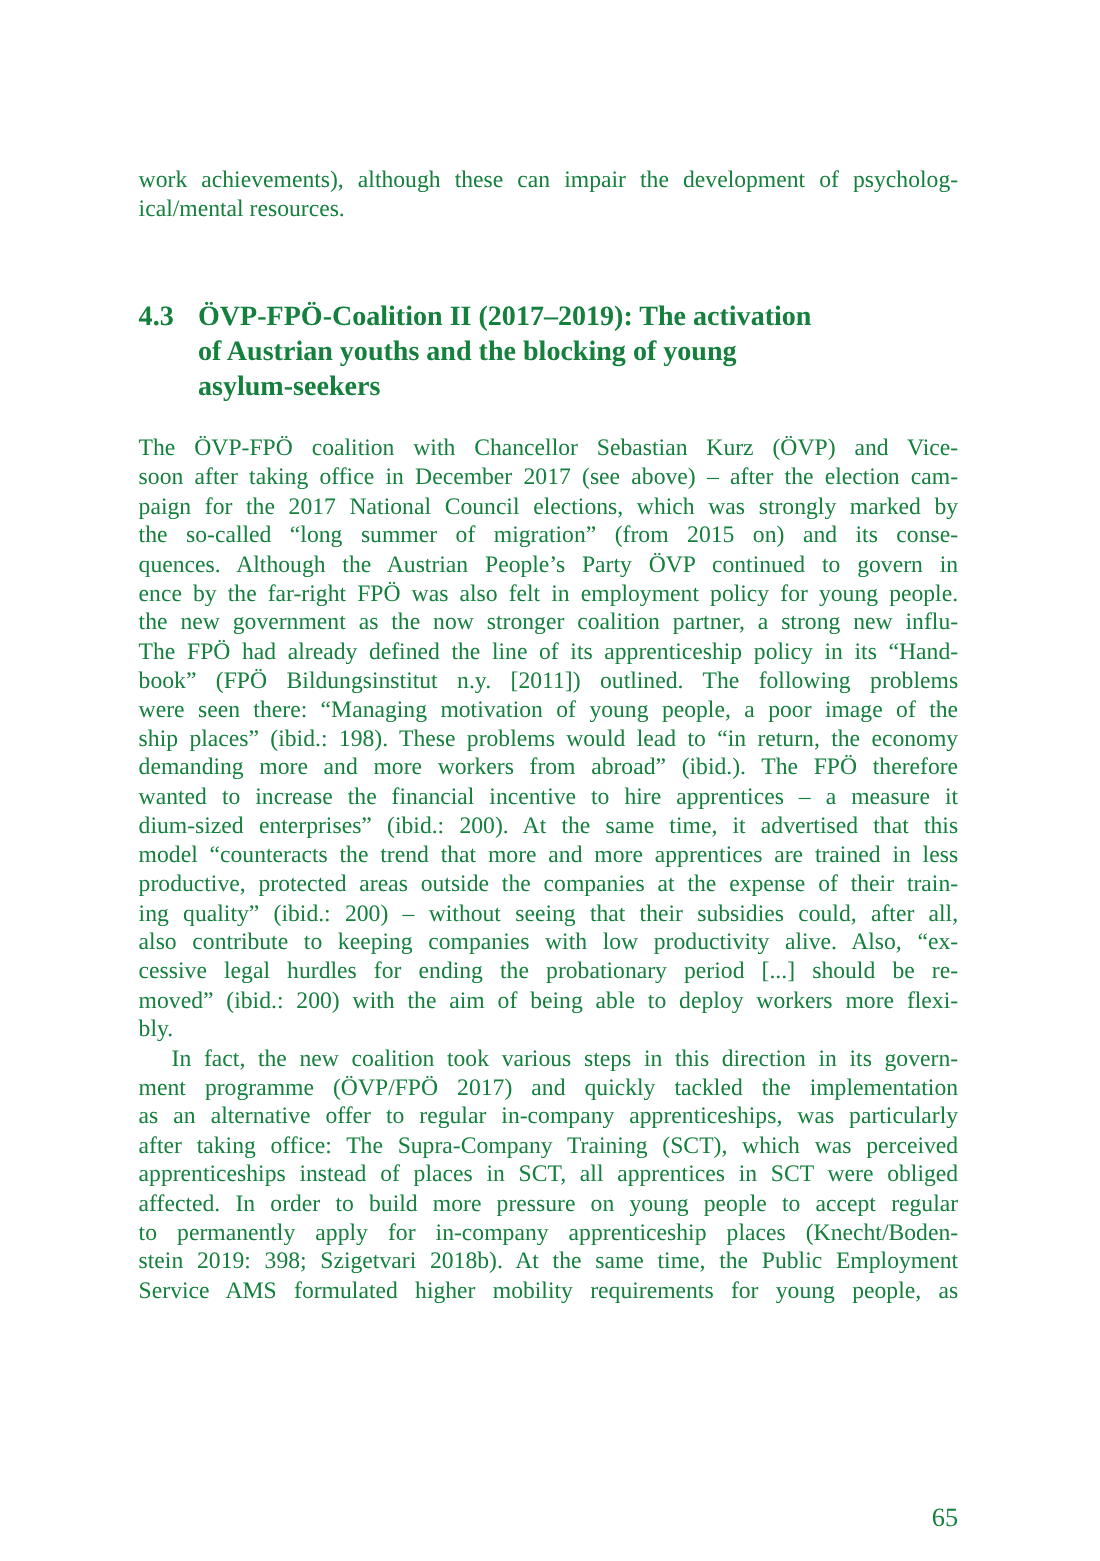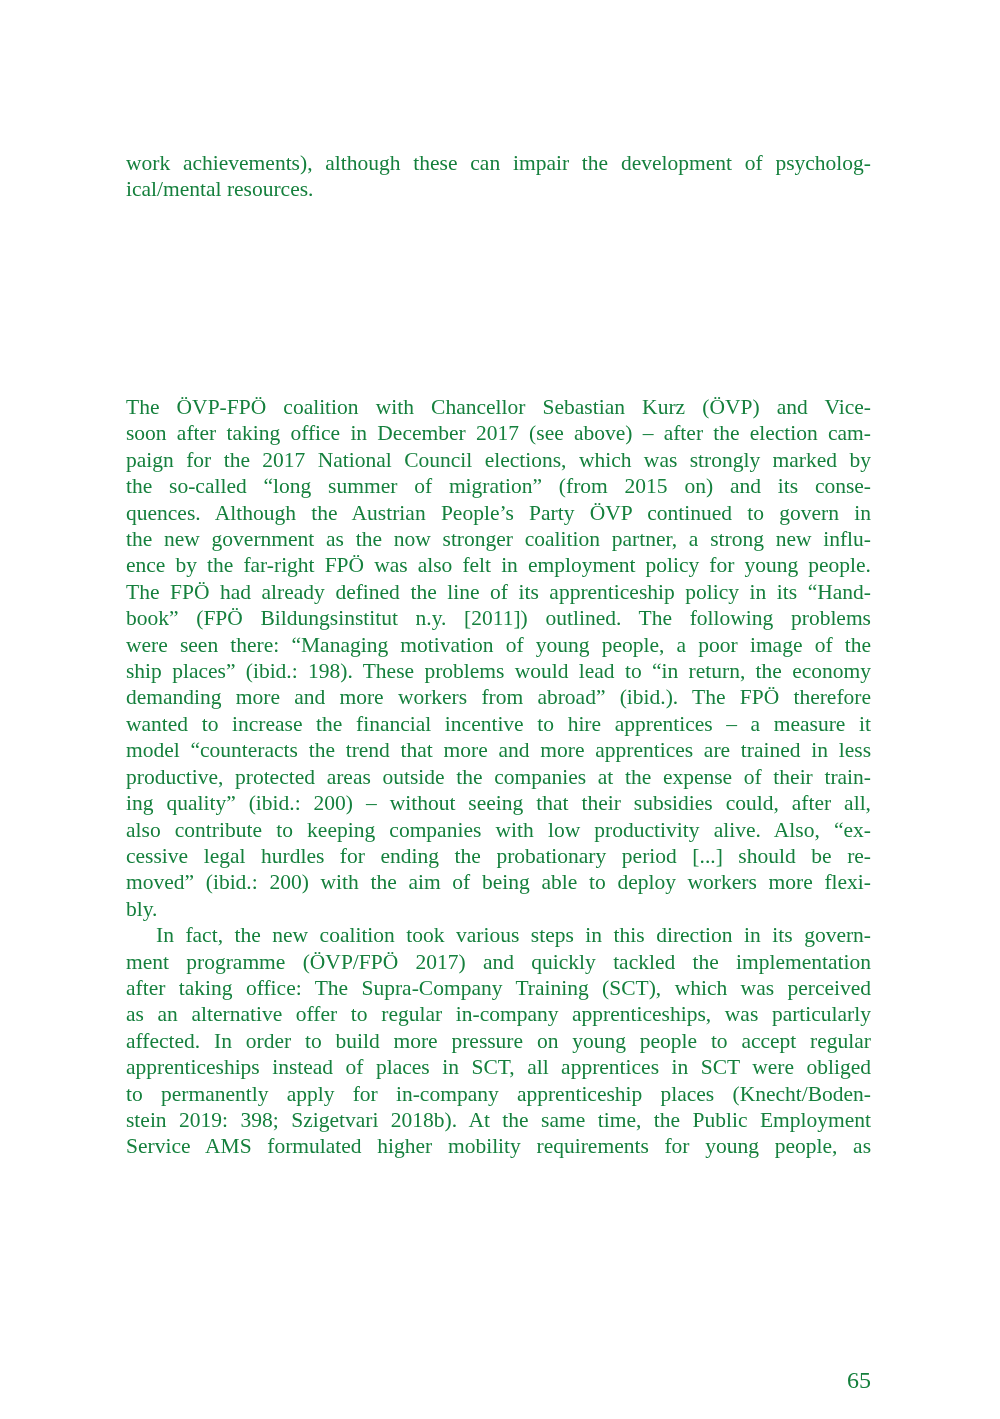--- a/index.html
+++ b/index.html
@@ -56,51 +56,60 @@
 </head>
 <body>
 
 <div class="page" style="background: rgb(255, 255, 255); color: #15803d;">
 
   <div class="block bodytext fragment">
       <div class="line">work achievements), although these can impair the development of psycholog-</div>
       <div class="line flush">ical/mental resources.</div>
     </div>
 
+  <div class="block heading">
+    <div class="heading-number">4.3</div>
+    <div class="heading-lines">
+        <div class="line">ÖVP-FPÖ-Coalition II (2017–2019): The activation</div>
+        <div class="line">of Austrian youths and the blocking of young</div>
+        <div class="line">asylum-seekers</div>
+      </div>
+  </div>
 
   <div class="block bodytext bodyflow">
     <div class="para">
         <div class="line">The ÖVP-FPÖ coalition with Chancellor Sebastian Kurz (ÖVP) and Vice-</div>
         <div class="line">soon after taking office in December 2017 (see above) – after the election cam-</div>
         <div class="line">paign for the 2017 National Council elections, which was strongly marked by</div>
         <div class="line">the so-called “long summer of migration” (from 2015 on) and its conse-</div>
         <div class="line">quences. Although the Austrian People’s Party ÖVP continued to govern in</div>
+        <div class="line">ence by the far-right FPÖ was also felt in employment policy for young people.</div>
         <div class="line">the new government as the now stronger coalition partner, a strong new influ-</div>
-        <div class="line">ence by the far-right FPÖ was also felt in employment policy for young people.</div>
         <div class="line">The FPÖ had already defined the line of its apprenticeship policy in its “Hand-</div>
         <div class="line">book” (FPÖ Bildungsinstitut n.y. [2011]) outlined. The following problems</div>
         <div class="line">were seen there: “Managing motivation of young people, a poor image of the</div>
         <div class="line">ship places” (ibid.: 198). These problems would lead to “in return, the economy</div>
         <div class="line">demanding more and more workers from abroad” (ibid.). The FPÖ therefore</div>
         <div class="line">wanted to increase the financial incentive to hire apprentices – a measure it</div>
+        <div class="line">dium-sized enterprises” (ibid.: 200). At the same time, it advertised that this</div>
         <div class="line">model “counteracts the trend that more and more apprentices are trained in less</div>
         <div class="line">productive, protected areas outside the companies at the expense of their train-</div>
         <div class="line">ing quality” (ibid.: 200) – without seeing that their subsidies could, after all,</div>
         <div class="line">also contribute to keeping companies with low productivity alive. Also, “ex-</div>
         <div class="line">cessive legal hurdles for ending the probationary period [...] should be re-</div>
         <div class="line">moved” (ibid.: 200) with the aim of being able to deploy workers more flexi-</div>
         <div class="line flush">bly.</div>
       </div>
     <div class="para">
         <div class="line indent">In fact, the new coalition took various steps in this direction in its govern-</div>
         <div class="line">ment programme (ÖVP/FPÖ 2017) and quickly tackled the implementation</div>
+        <div class="line">as an alternative offer to regular in-company apprenticeships, was particularly</div>
         <div class="line">after taking office: The Supra-Company Training (SCT), which was perceived</div>
-        <div class="line">as an alternative offer to regular in-company apprenticeships, was particularly</div>
+        <div class="line">apprenticeships instead of places in SCT, all apprentices in SCT were obliged</div>
         <div class="line">affected. In order to build more pressure on young people to accept regular</div>
-        <div class="line">apprenticeships instead of places in SCT, all apprentices in SCT were obliged</div>
         <div class="line">to permanently apply for in-company apprenticeship places (Knecht/Boden-</div>
         <div class="line">stein 2019: 398; Szigetvari 2018b). At the same time, the Public Employment</div>
         <div class="line">Service AMS formulated higher mobility requirements for young people, as</div>
       </div>
   </div>
 
   <div class="block page-number">65</div>
 
 </div>
 

